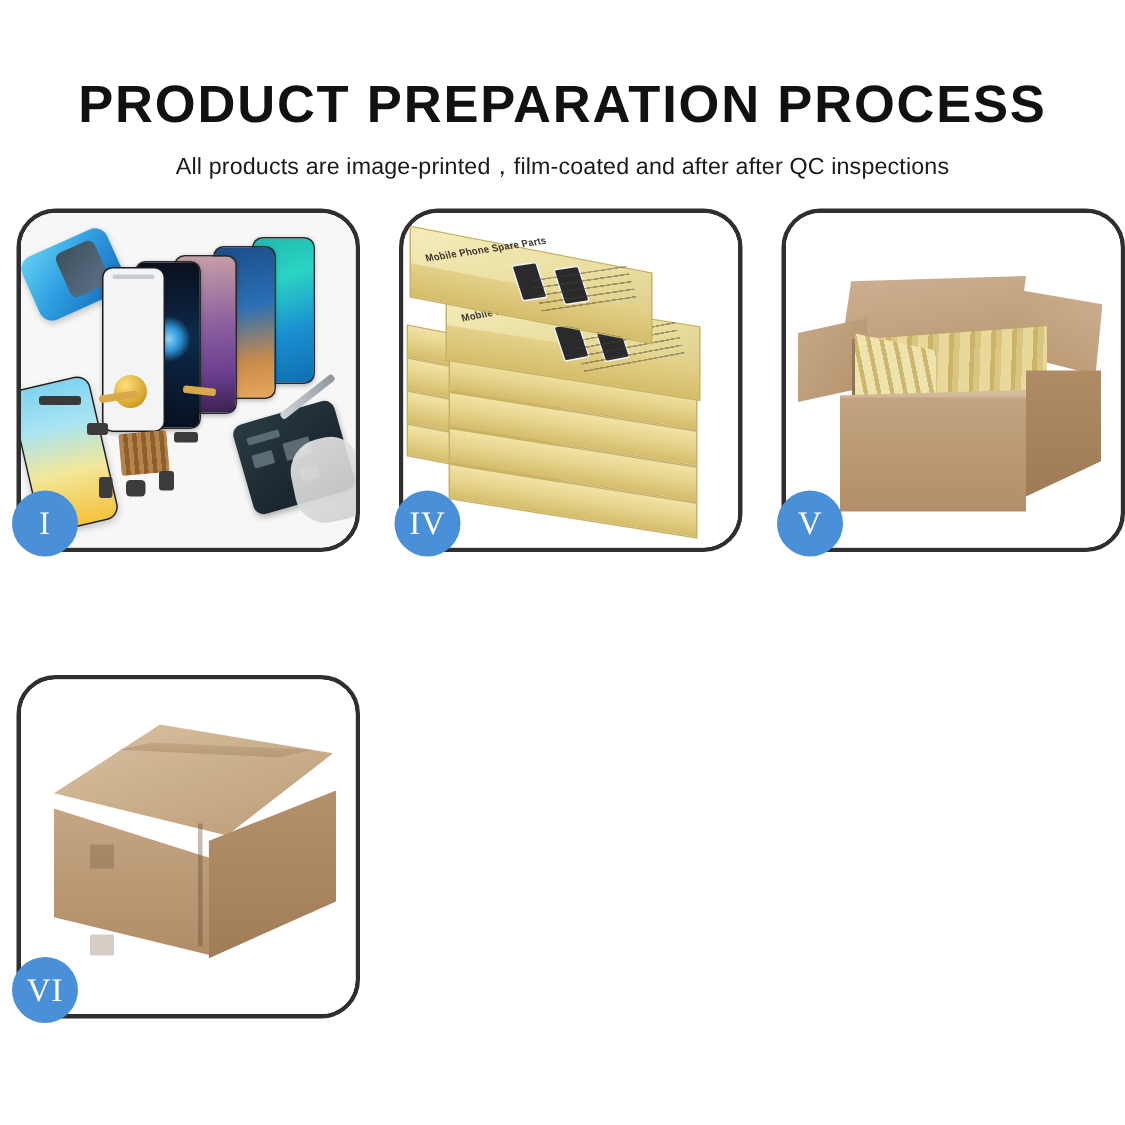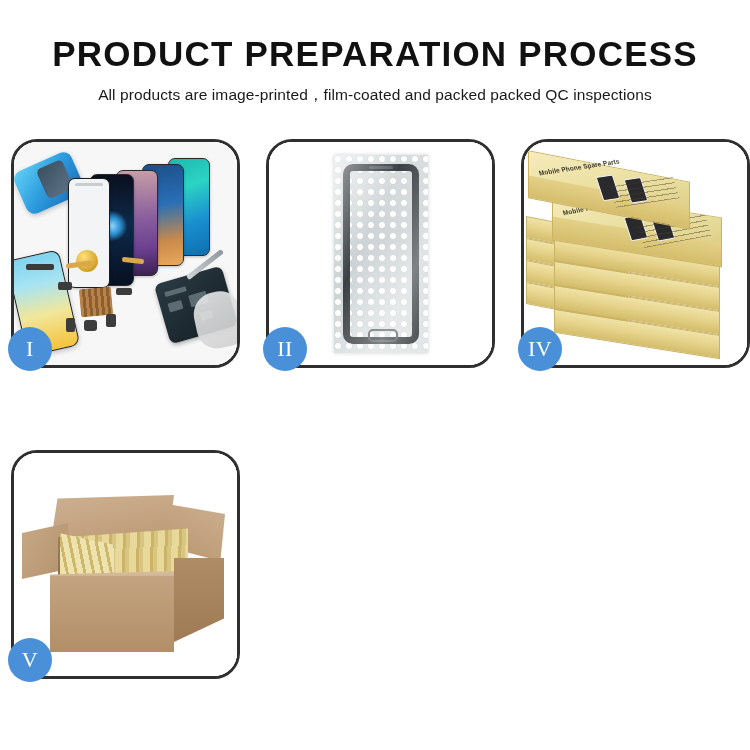--- a/index.html
+++ b/index.html
@@ -12,21 +12,21 @@
     height: 750px;
     font-family: "Liberation Sans", sans-serif;
     color: #000;
     overflow: hidden;
     position: relative;
   }
 
   
   .header {
     text-align: center;
-    padding-top: 36px;
+    padding-top: 52px;
   }
   .page-title {
     font-family: "Liberation Sans", sans-serif;
     font-size: 35px;
     font-weight: 700;
     letter-spacing: 1.2px;
     color: #111111;
     line-height: 1.05;
     margin: 0;
     white-space: nowrap;
@@ -338,21 +338,21 @@
   .s-tab2 {
     position:absolute; left:46px; top:170px; width:16px; height:14px;
     background:rgba(120,92,62,.3); border-radius:1px;
   }
 </style>
 </head>
 <body>
 
 <div class="header">
   <h1 class="page-title">PRODUCT PREPARATION PROCESS</h1>
-  <p class="page-subtitle">All products are image-printed，film-coated and packed packed QC inspections</p>
+  <p class="page-subtitle">All products are image-printed，film-coated and after after QC inspections</p>
 </div>
 
 <div class="grid">
 
   <div class="panel">
     <div class="panel-inner">
       <div class="scene-parts">
         <div class="blue-film"></div>
         <div class="fan">
           <div class="ph ph1"></div>
@@ -378,31 +378,20 @@
           <i style="left:30px;top:20px;width:18px;height:12px;"></i>
           <i style="left:36px;top:40px;width:12px;height:8px;"></i>
         </div>
         <div class="tweezer"></div>
         <div class="hand"></div>
       </div>
     </div>
     <div class="badge">I</div>
   </div>
 
-  <div class="panel">
-    <div class="panel-inner">
-      <div class="scene-bubble">
-        <div class="bubble-sheet">
-          <div class="glass-panel"></div>
-          <div class="sheen"></div>
-        </div>
-      </div>
-    </div>
-    <div class="badge">II</div>
-  </div>
 
 
   <div class="panel">
     <div class="panel-inner">
       <div class="scene-stack">
 
         <div class="sbox" style="left:2px;top:84px;width:100px;height:20px;transform:skewY(11deg);"></div>
         <div class="sbox" style="left:2px;top:106px;width:100px;height:20px;transform:skewY(11deg);"></div>
         <div class="sbox" style="left:2px;top:128px;width:100px;height:20px;transform:skewY(11deg);"></div>
         <div class="sbox" style="left:2px;top:150px;width:100px;height:20px;transform:skewY(11deg);"></div>
@@ -442,14 +431,28 @@
         <div class="c-contents"></div>
         <div class="c-contents2"></div>
         <div class="c-top-edge"></div>
         <div class="c-front"></div>
         <div class="c-side"></div>
       </div>
     </div>
     <div class="badge">V</div>
   </div>
 
+  <div class="panel">
+    <div class="panel-inner">
+      <div class="scene-sealed">
+        <div class="s-top"></div>
+        <div class="s-tape"></div>
+        <div class="s-left"></div>
+        <div class="s-right"></div>
+        <div class="s-seam"></div>
+        <div class="s-tab1"></div>
+        <div class="s-tab2"></div>
+      </div>
+    </div>
+    <div class="badge">VI</div>
+  </div>
 
 </div>
 
 </body></html>

